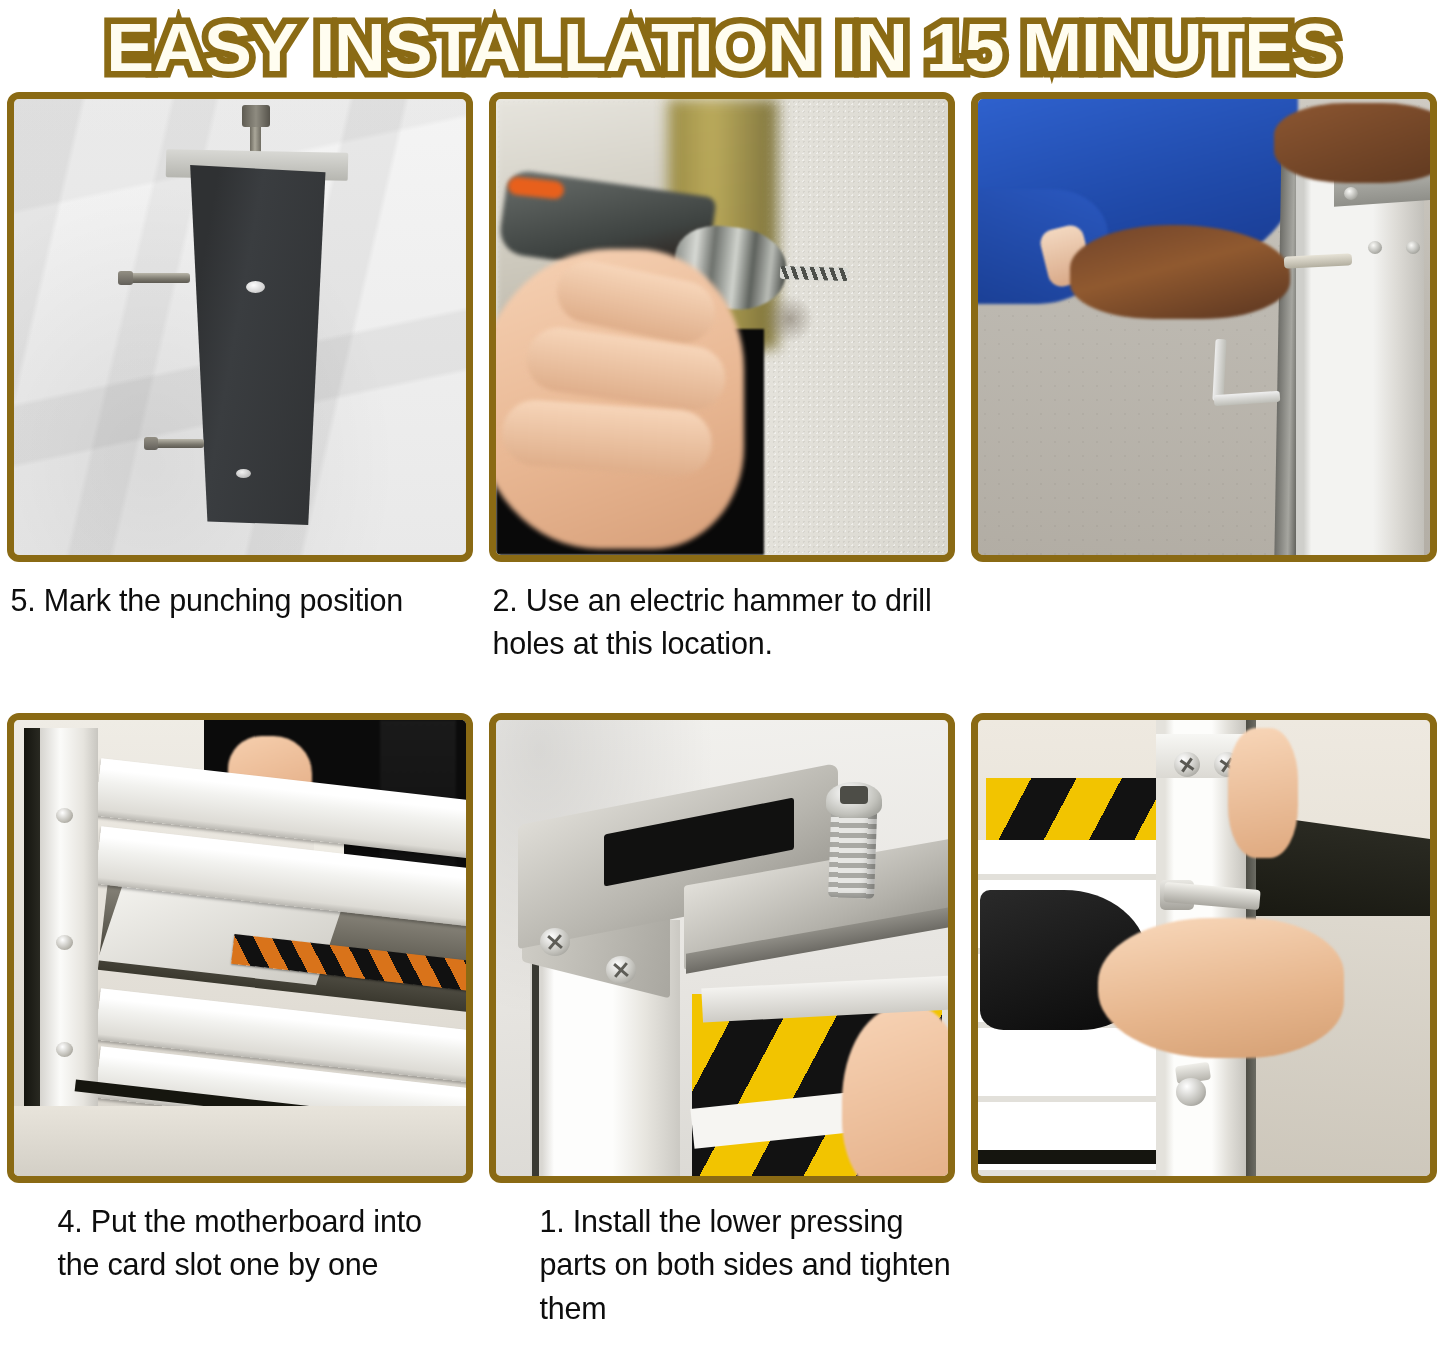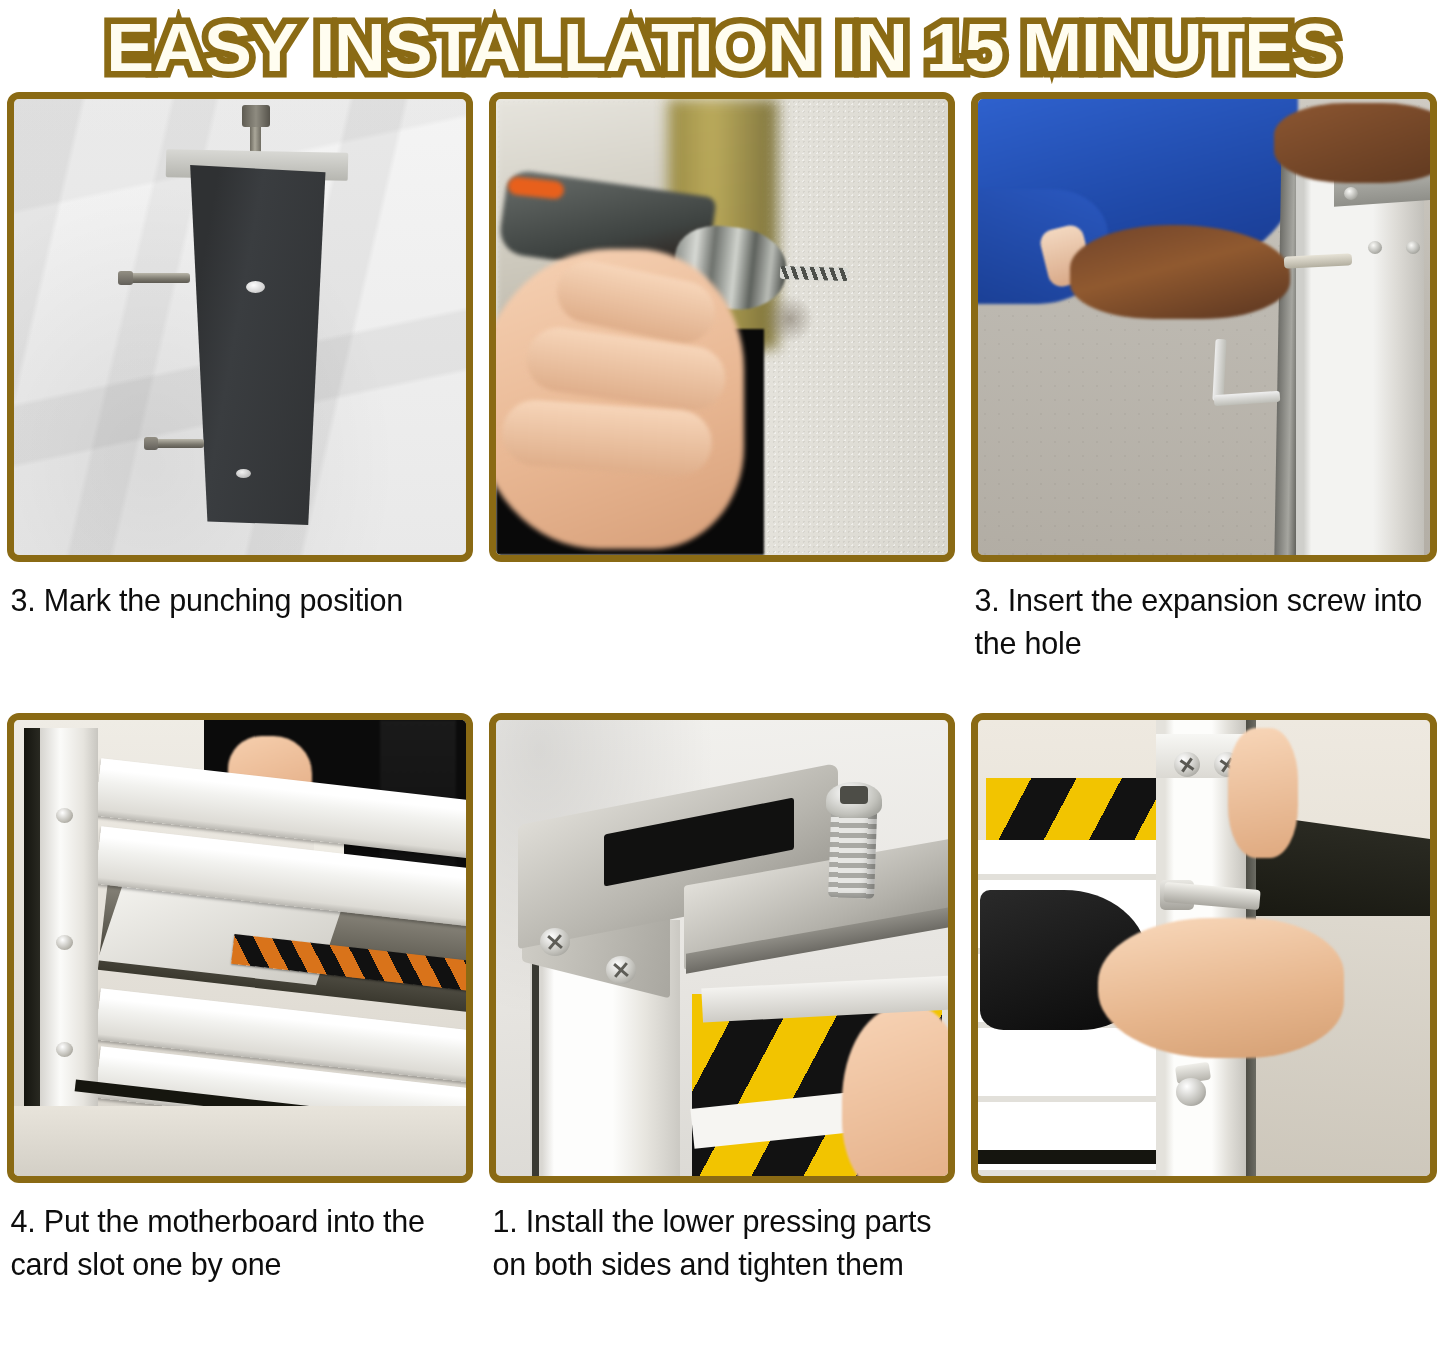--- a/index.html
+++ b/index.html
@@ -70,21 +70,21 @@
   }
   .caption {
     font-size: 30.5px;
     line-height: 1.42;
     color: #0d0d0d;
     padding: 17px 4px 0 4px;
     letter-spacing: -0.2px;
     font-weight: normal;
   }
   .row1 .caption { min-height: 118px; }
-  .row2 .caption { min-height: 120px; }
+  .row2 .caption { min-height: 120px; margin-left: 47px; }
   .row-gap { height: 16px; }
 
   
   .p1-bg {
     position: absolute; inset: 0;
     background:
       linear-gradient(103deg, rgba(0,0,0,.05) 0 12%, rgba(255,255,255,0) 13% 28%, rgba(0,0,0,.045) 29% 36%, rgba(255,255,255,0) 37% 60%, rgba(0,0,0,.05) 61% 70%, rgba(255,255,255,0) 71% 100%),
       linear-gradient(168deg, rgba(0,0,0,.04) 0 20%, rgba(255,255,255,0) 21% 55%, rgba(0,0,0,.05) 56% 66%, rgba(255,255,255,0) 67% 100%),
       radial-gradient(ellipse at 30% 80%, rgba(0,0,0,.07), rgba(0,0,0,0) 55%),
       linear-gradient(#f4f4f4, #e9e9e9);
@@ -597,41 +597,42 @@
         <div class="p1-plate"></div>
         <div class="p1-body"></div>
         <div class="p1-hole1"></div>
         <div class="p1-hole2"></div>
         <div class="p1-bolt1"></div>
         <div class="p1-bolt1h"></div>
         <div class="p1-bolt2"></div>
         <div class="p1-bolt2h"></div>
       </div>
     </div>
-    <div class="caption">3. Mark the punching position</div>
+    <div class="caption">5. Mark the punching position</div>
   </div>
 
   <div class="cell">
     <div class="photo-frame">
       <div class="photo">
         <div class="p2-wall"></div>
         <div class="p2-left"></div>
         <div class="p2-blur-col"></div>
         <div class="p2-dark"></div>
         <div class="p2-drill-body"></div>
         <div class="p2-trigger"></div>
         <div class="p2-chuck"></div>
         <div class="p2-bit"></div>
         <div class="p2-dust"></div>
         <div class="p2-hand"></div>
         <div class="p2-f1"></div>
         <div class="p2-f2"></div>
         <div class="p2-f3"></div>
       </div>
     </div>
+    <div class="caption">2. Use an electric hammer to drill holes at this location.</div>
   </div>
 
   <div class="cell">
     <div class="photo-frame">
       <div class="photo">
         <div class="p3-floor"></div>
         <div class="p3-shirt"></div>
         <div class="p3-shirt2"></div>
         <div class="p3-col-edge"></div>
         <div class="p3-column"></div>
@@ -641,21 +642,20 @@
         <div class="p3-scr2"></div>
         <div class="p3-scr3"></div>
         <div class="p3-cuff"></div>
         <div class="p3-hand"></div>
         <div class="p3-hand2"></div>
         <div class="p3-tool"></div>
         <div class="p3-allen-v"></div>
         <div class="p3-allen-h"></div>
       </div>
     </div>
-    <div class="caption">3. Insert the expansion screw into the hole</div>
   </div>
 </div>
 
 <div class="row-gap"></div>
 
 <div class="grid row2">
 
   <div class="cell">
     <div class="photo-frame">
       <div class="photo">

